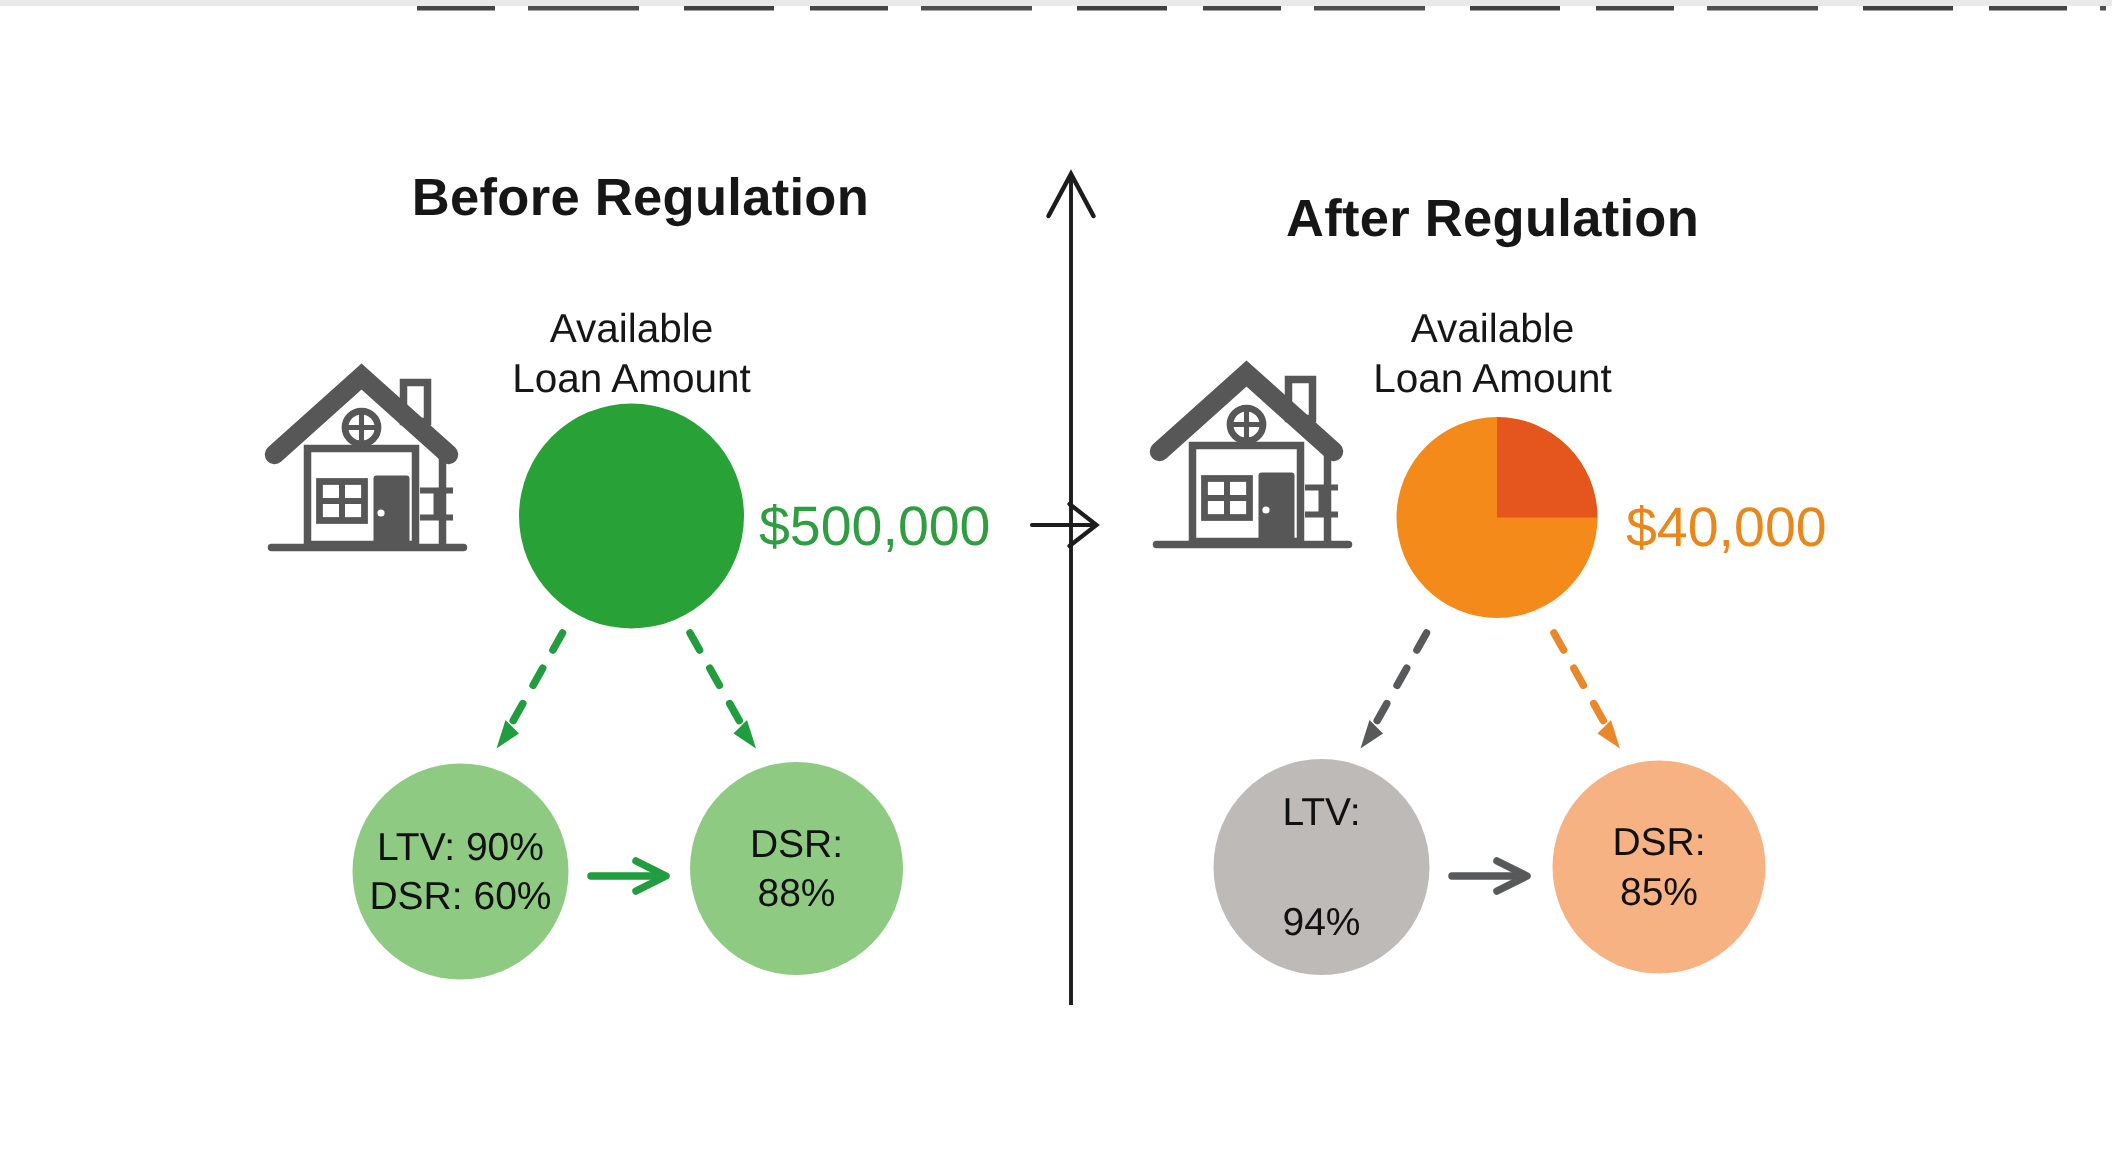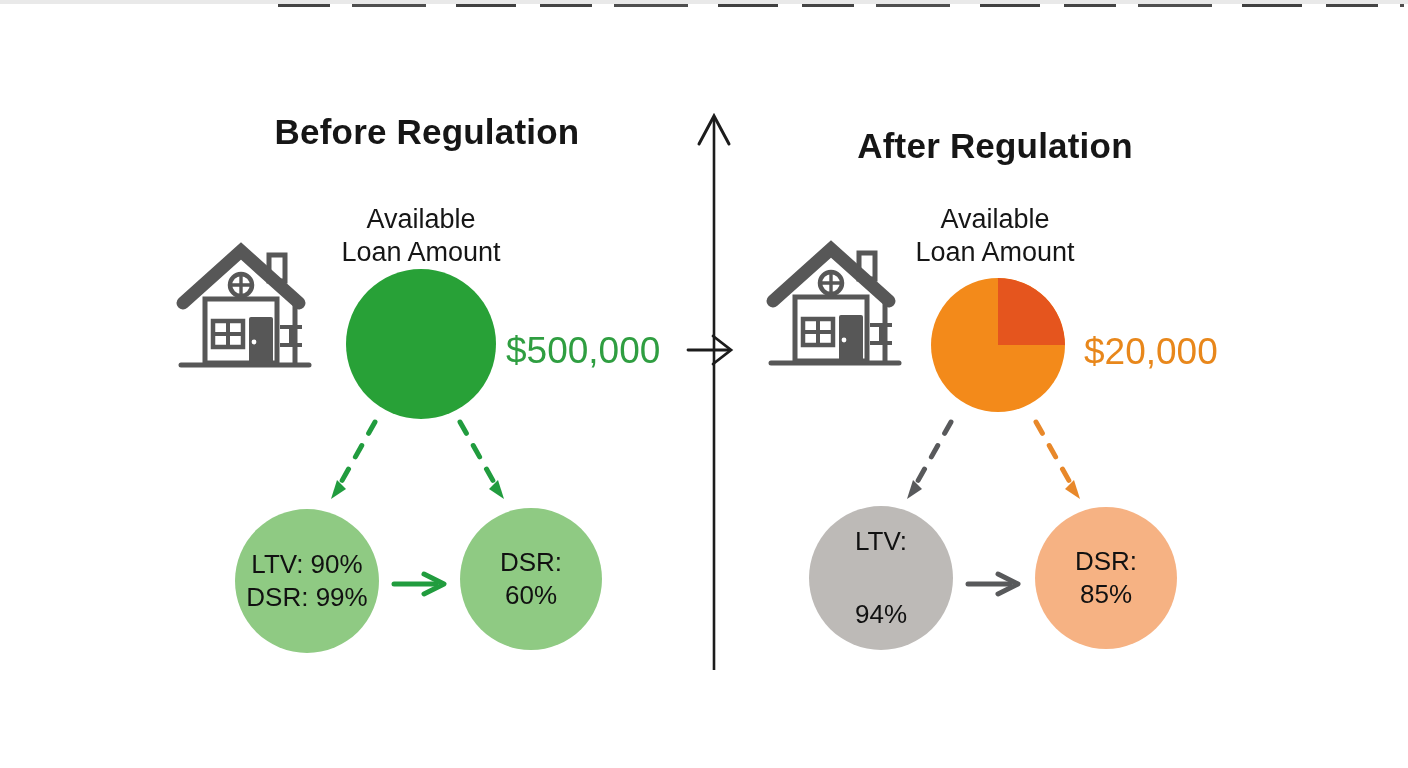--- a/index.html
+++ b/index.html
@@ -93,33 +93,33 @@
     </div>
     <div class="icon-box" style="left: 450px; top: 414px; width: 62px; height: 84px; color: rgb(33, 156, 62);">
       <svg viewBox="0 0 62 84">
         <path d="M10 4 L46 68" stroke="currentColor" stroke-width="5" stroke-linecap="round" stroke-dasharray="13 14" fill="none"></path>
         <path d="M54 81 L48 62 L39 71 Z" fill="currentColor"></path>
       </svg>
     </div>
 
     <div class="circle sub-circle" style="left: 235px; top: 505px; width: 144px; height: 144px; background-color: rgb(143, 202, 131);">
       <span>LTV: 90%</span>
-      <span>DSR: 99%</span>
+      <span>DSR: 60%</span>
     </div>
 
     <div class="icon-box" style="left: 390px; top: 566px; width: 64px; height: 28px; color: rgb(33, 156, 62);">
       <svg viewBox="0 0 64 28" fill="none" stroke="currentColor" stroke-width="5" stroke-linecap="round" stroke-linejoin="round">
         <path d="M4 14 H46"></path>
         <path d="M34 4 L54 14 L34 24"></path>
       </svg>
     </div>
 
     <div class="circle sub-circle" style="left: 460px; top: 504px; width: 142px; height: 142px; background-color: rgb(143, 202, 131);">
       <span>DSR:</span>
-      <span>60%</span>
+      <span>88%</span>
     </div>
   </div>
 
   <div>
     <div class="panel-title" style="left:795px;top:122px;">After Regulation</div>
 
     <div class="subtitle" style="left:845px;top:199px;">
       <span>Available</span>
       <span>Loan Amount</span>
     </div>
@@ -138,21 +138,21 @@
         <circle cx="79" cy="103" r="2.4" fill="#ffffff" stroke="none"></circle>
         <path d="M120 64 V124" stroke-width="5"></path>
         <path d="M105 88 H127 M105 106 H127 M116 88 V106" stroke-width="4"></path>
       </svg>
     </div>
 
     <div class="circle pie" style="left: 931px; top: 274px; width: 134px; height: 134px; background-color: rgb(243, 138, 26);">
       <div class="pie-quarter" style="background-color: rgb(229, 85, 30);"></div>
     </div>
 
-    <div class="amount" style="left: 1084px; top: 327px; color: rgb(232, 135, 27);">$20,000</div>
+    <div class="amount" style="left: 1084px; top: 327px; color: rgb(232, 135, 27);">$40,000</div>
 
     <div class="icon-box" style="left: 897px; top: 414px; width: 62px; height: 84px; color: rgb(88, 89, 91);">
       <svg viewBox="0 0 62 84">
         <path d="M54 4 L18 68" stroke="currentColor" stroke-width="5" stroke-linecap="round" stroke-dasharray="13 14" fill="none"></path>
         <path d="M10 81 L25 71 L16 62 Z" fill="currentColor"></path>
       </svg>
     </div>
     <div class="icon-box" style="left: 1028px; top: 414px; width: 62px; height: 84px; color: rgb(232, 136, 42);">
       <svg viewBox="0 0 62 84">
         <path d="M8 4 L44 68" stroke="currentColor" stroke-width="5" stroke-linecap="round" stroke-dasharray="13 14" fill="none"></path>

